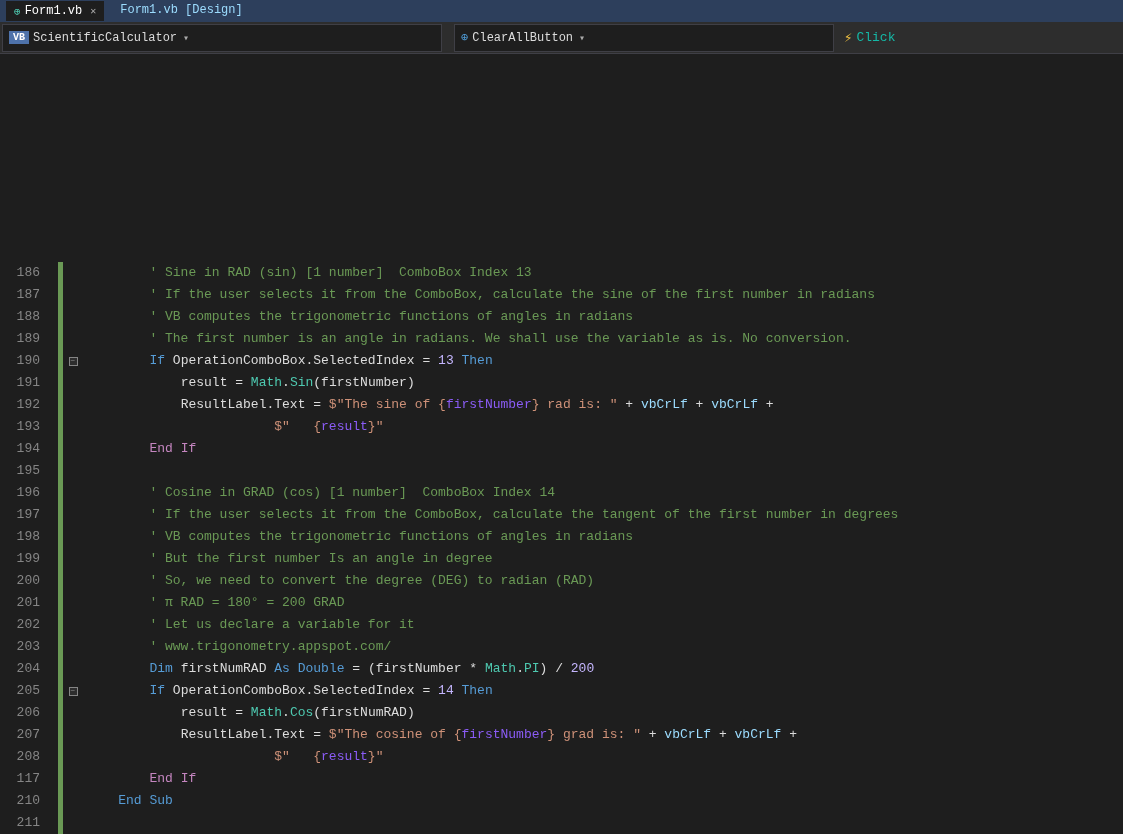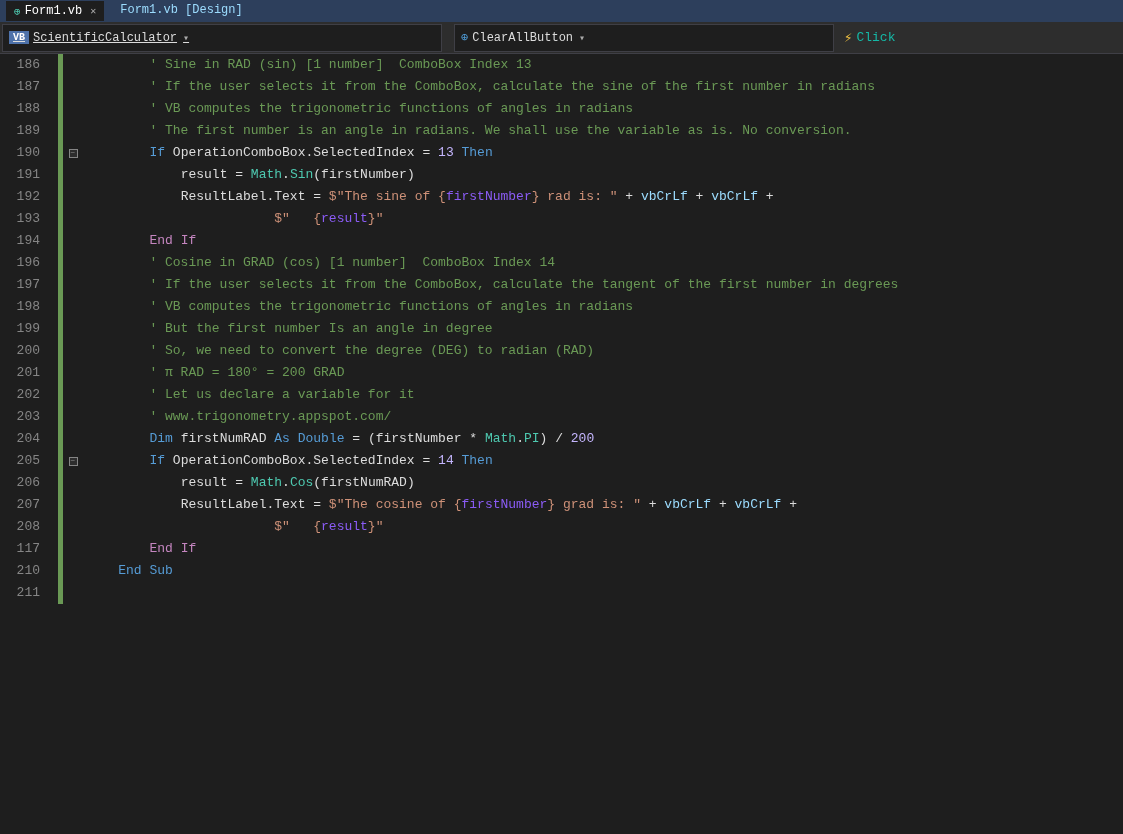--- a/index.html
+++ b/index.html
@@ -70,21 +70,20 @@
       color: #9cdcfe;
       font-size: 12px;
       padding: 0 6px;
       cursor: pointer;
       margin: 0 2px;
     }
     .toolbar-left {
       display: flex;
       align-items: center;
       min-width: 440px;
-      text-decoration: underline;
     }
     .vb-icon {
       background: #4e72aa;
       color: white;
       font-size: 10px;
       padding: 1px 4px;
       margin-right: 4px;
       font-weight: bold;
     }
     .dropdown-arrow {
@@ -115,20 +114,21 @@
     .globe-icon {
       color: #4e9ad4;
       margin-right: 4px;
     }
 
     
     .editor {
       display: flex;
       height: calc(100vh - 54px);
       background: #1e1e1e;
+      align-items: flex-end;
     }
     .collapse-btn {
       width: 9px;
       height: 9px;
       border: 1px solid #858585;
       background: #2d2d2d;
       display: flex;
       align-items: center;
       justify-content: center;
       font-size: 8px;
@@ -297,20 +297,27 @@
     </div>
 
     <div class="line-row">
       <div class="ln">194</div>
       <div class="gt"></div>
       <div class="green-strip"></div>
       <div class="col-margin"></div>
       <div class="code-content">        <span class="kw2">End If</span></div>
     </div>
 
+    <div class="line-row">
+      <div class="ln">195</div>
+      <div class="gt"></div>
+      <div class="green-strip"></div>
+      <div class="col-margin"></div>
+      <div class="code-content"> </div>
+    </div>
 
     <div class="line-row">
       <div class="ln">196</div>
       <div class="gt"></div>
       <div class="green-strip"></div>
       <div class="col-margin"></div>
       <div class="code-content"><span class="comment">        ' Cosine in GRAD (cos) [1 number]  ComboBox Index 14</span></div>
     </div>
 
     <div class="line-row">

